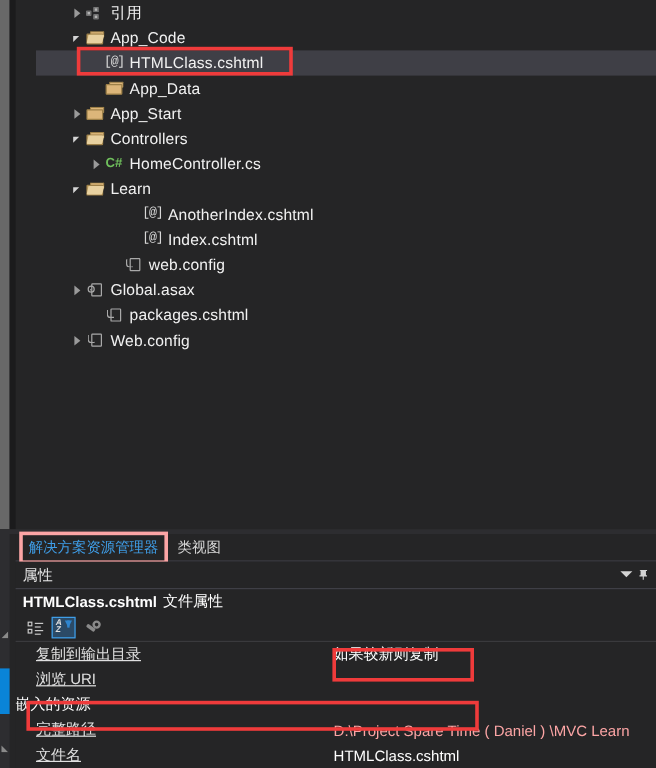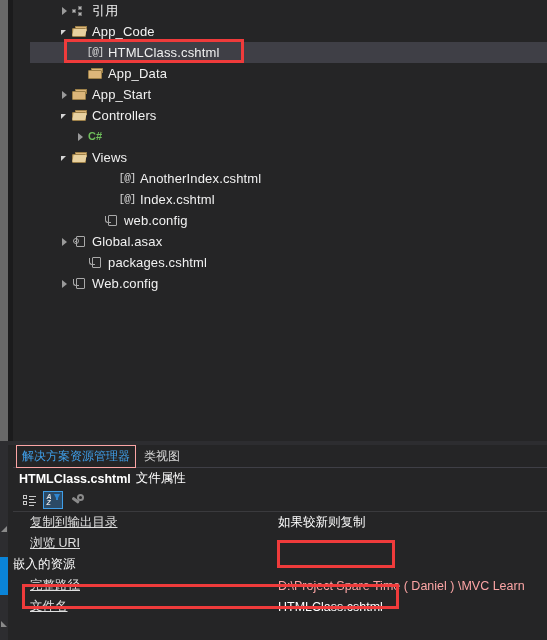--- a/index.html
+++ b/index.html
@@ -159,21 +159,21 @@
     display:flex;align-items:center;
     border-bottom:1px solid #3f3f46;
   }
   .tab{
     font-size:12px;color:#d8d8d8;
     padding:2px 5px;margin-left:3px;
     white-space:nowrap;
   }
   .tab.active{
     color:#3f9ee8;
-    border:1px solid #fca5a5;
+    border:3px solid #fca5a5;
     background:#252526;
   }
   
   #props{
     position:absolute;left:13px;top:468px;width:534px;height:172px;
     background:#252526;
   }
   #props-header{
     height:22px;display:flex;align-items:center;
     padding-left:6px;font-size:12.5px;color:#e3e3e3;
@@ -347,34 +347,35 @@
       <span class="label">Controllers</span>
     </div>
     <div class="node">
       <span style="flex: 0 0 42px;"></span>
       <span class="expander">
         <span class="tri-closed"></span>
       </span>
       <span class="icon">
         <span class="ic-cs">C#</span>
       </span>
+      <span class="label">HomeController.cs</span>
     </div>
     <div class="node">
       <span style="flex: 0 0 26px;"></span>
       <span class="expander">
         <span class="tri-open"></span>
       </span>
       <span class="icon">
         <span class="ic-folder ic-folder-open">
           <span class="tab"></span>
           <span class="body"></span>
           <span class="flap"></span>
         </span>
       </span>
-      <span class="label">Views</span>
+      <span class="label">Learn</span>
     </div>
     <div class="node">
       <span style="flex: 0 0 74px;"></span>
       <span class="expander"></span>
       <span class="icon">
         <span class="ic-razor">[@]</span>
       </span>
       <span class="label">AnotherIndex.cshtml</span>
     </div>
     <div class="node">
@@ -442,20 +443,27 @@
   <div id="lower-gutter-thumb"></div>
   <div id="lower-gutter-mark2"></div>
 </div>
 
 <div id="tabstrip">
     <div class="tab active">解决方案资源管理器</div>
     <div class="tab">类视图</div>
   </div>
 
 <div id="props">
+  <div id="props-header">
+    <span>属性</span>
+    <span id="props-chevron"></span>
+    <svg id="props-pin" viewBox="0 0 10 11">
+      <path d="M2 1 h6 v1 h-1 v4 h1 v1 h-3 v3 h-1 v-3 h-3 v-1 h1 v-4 h-1 z" fill="#d4d4d4"></path>
+    </svg>
+  </div>
   <div id="props-title">
     <b>HTMLClass.cshtml</b>
     <span>文件属性</span>
   </div>
   <div id="props-toolbar">
     <div class="tb-btn">
       <span class="ic-cat">
         <i class="sq s1"></i>
           <i class="sq s2"></i>
         <i class="ln l1"></i>

